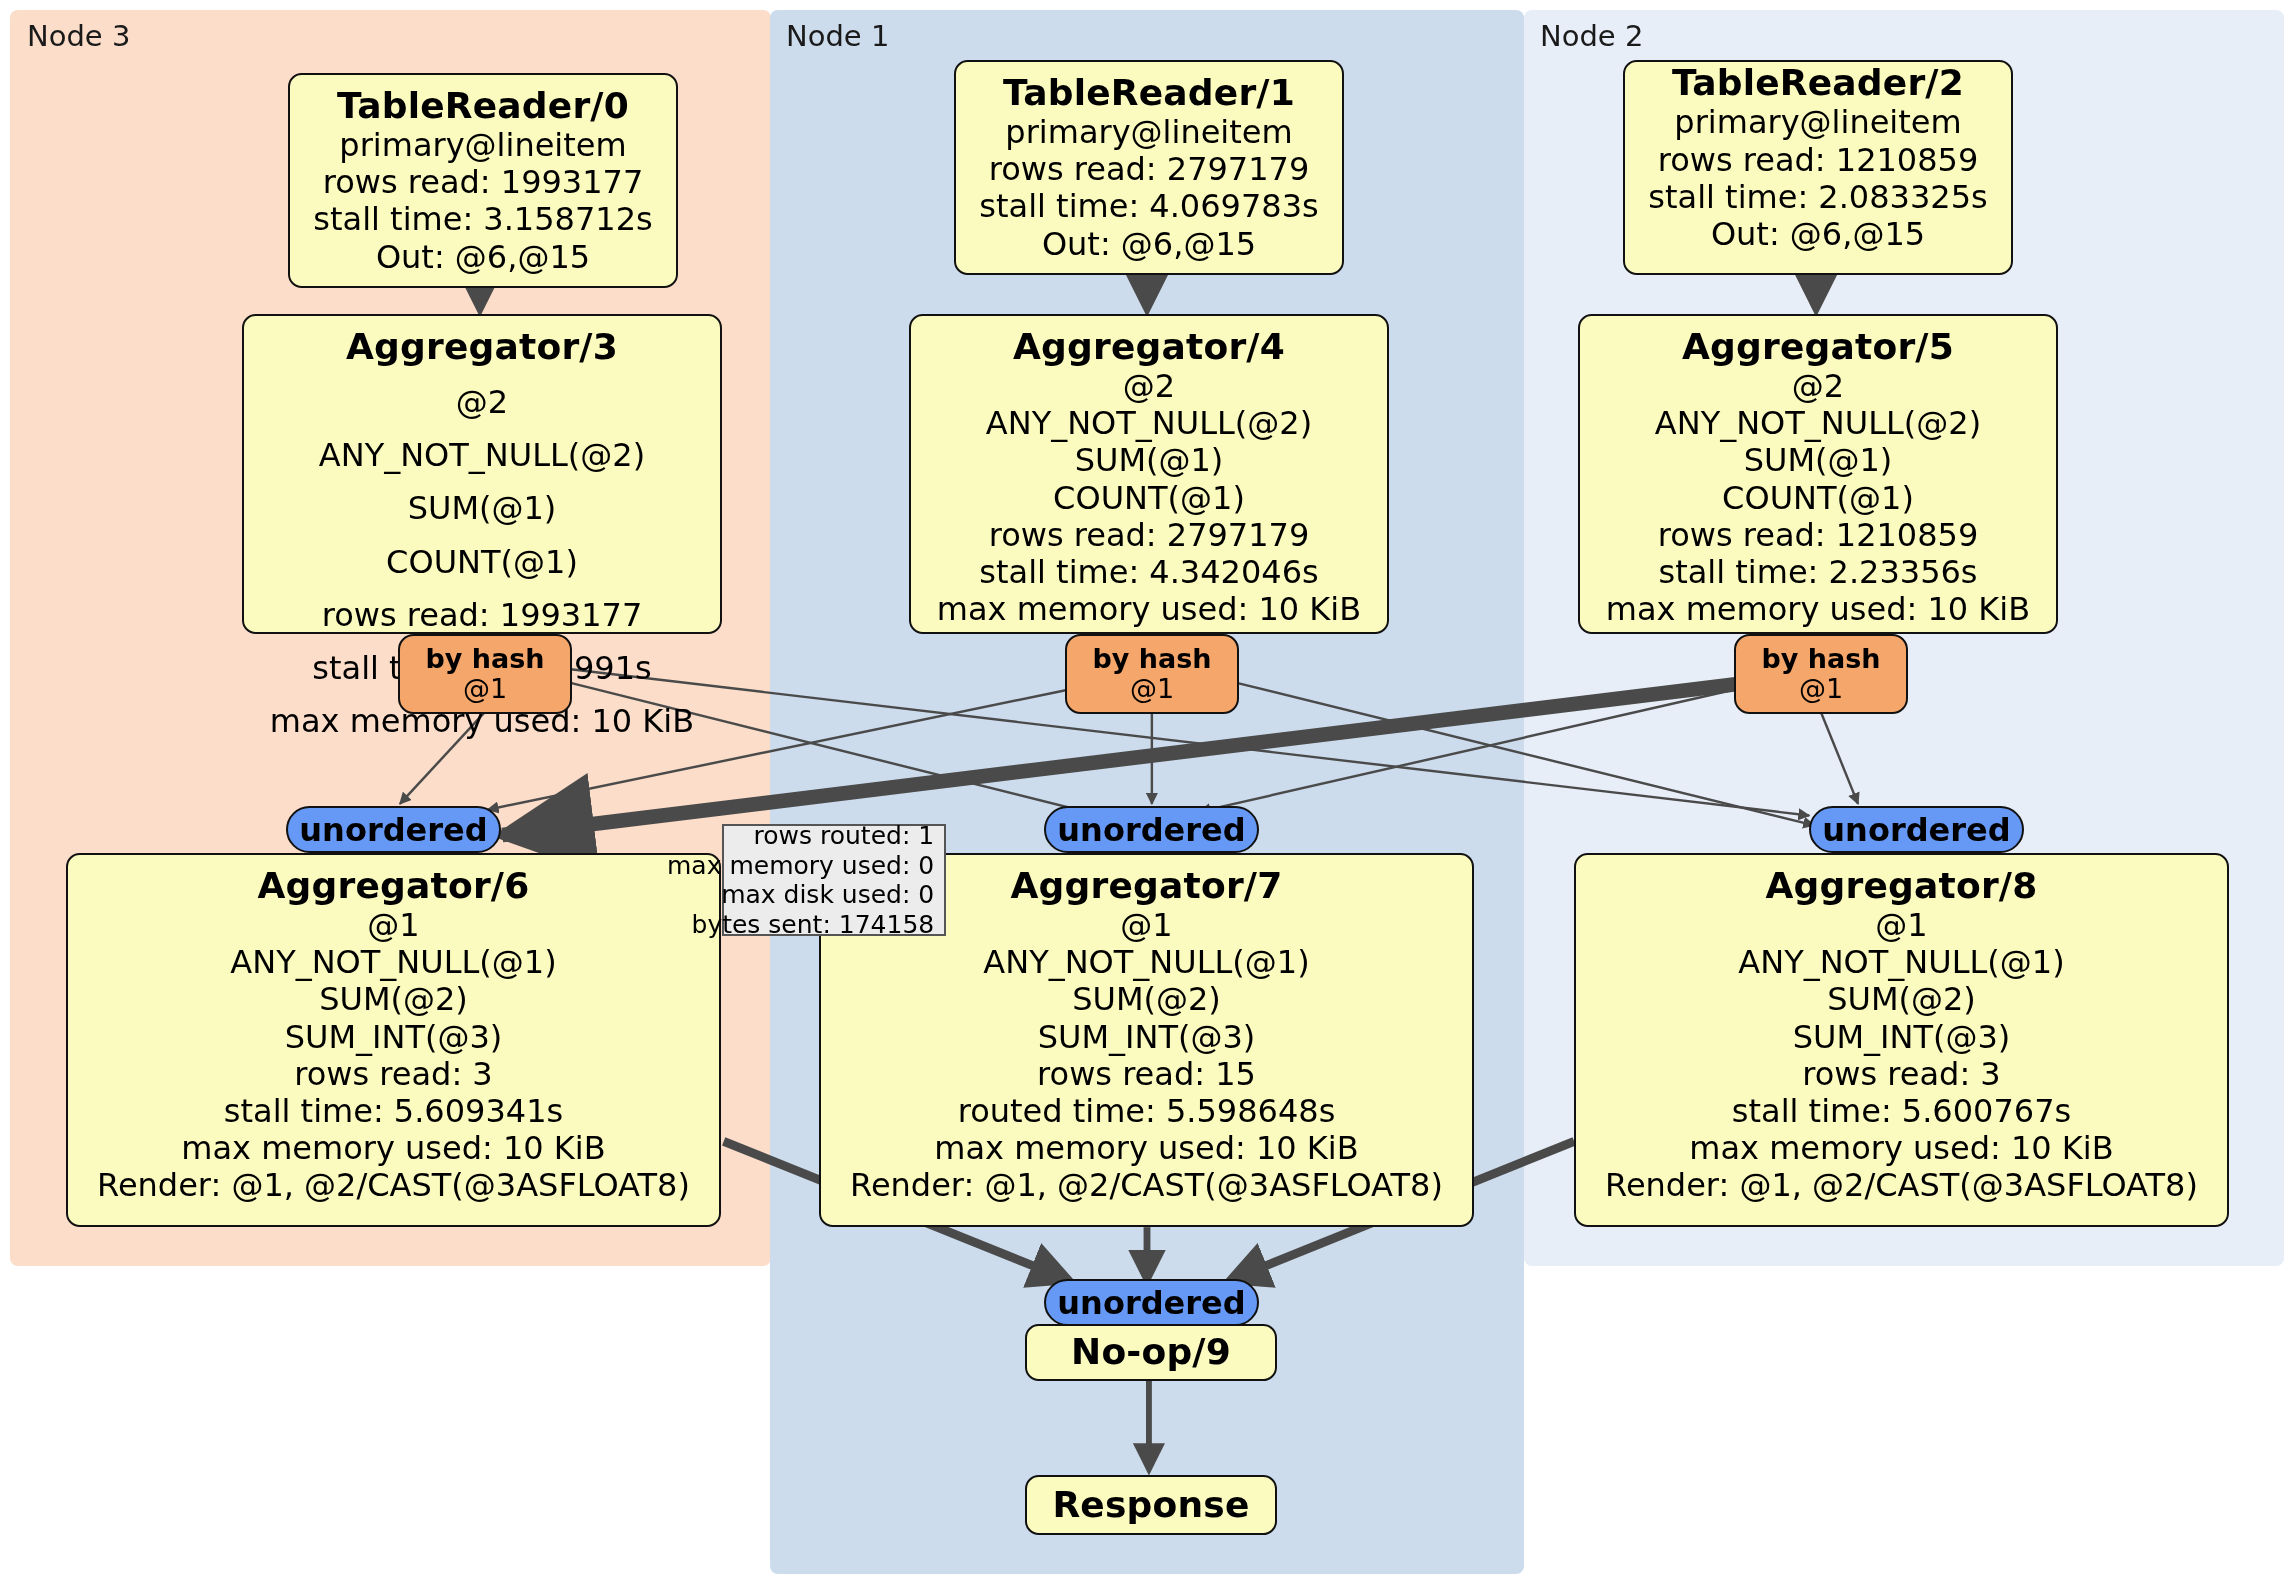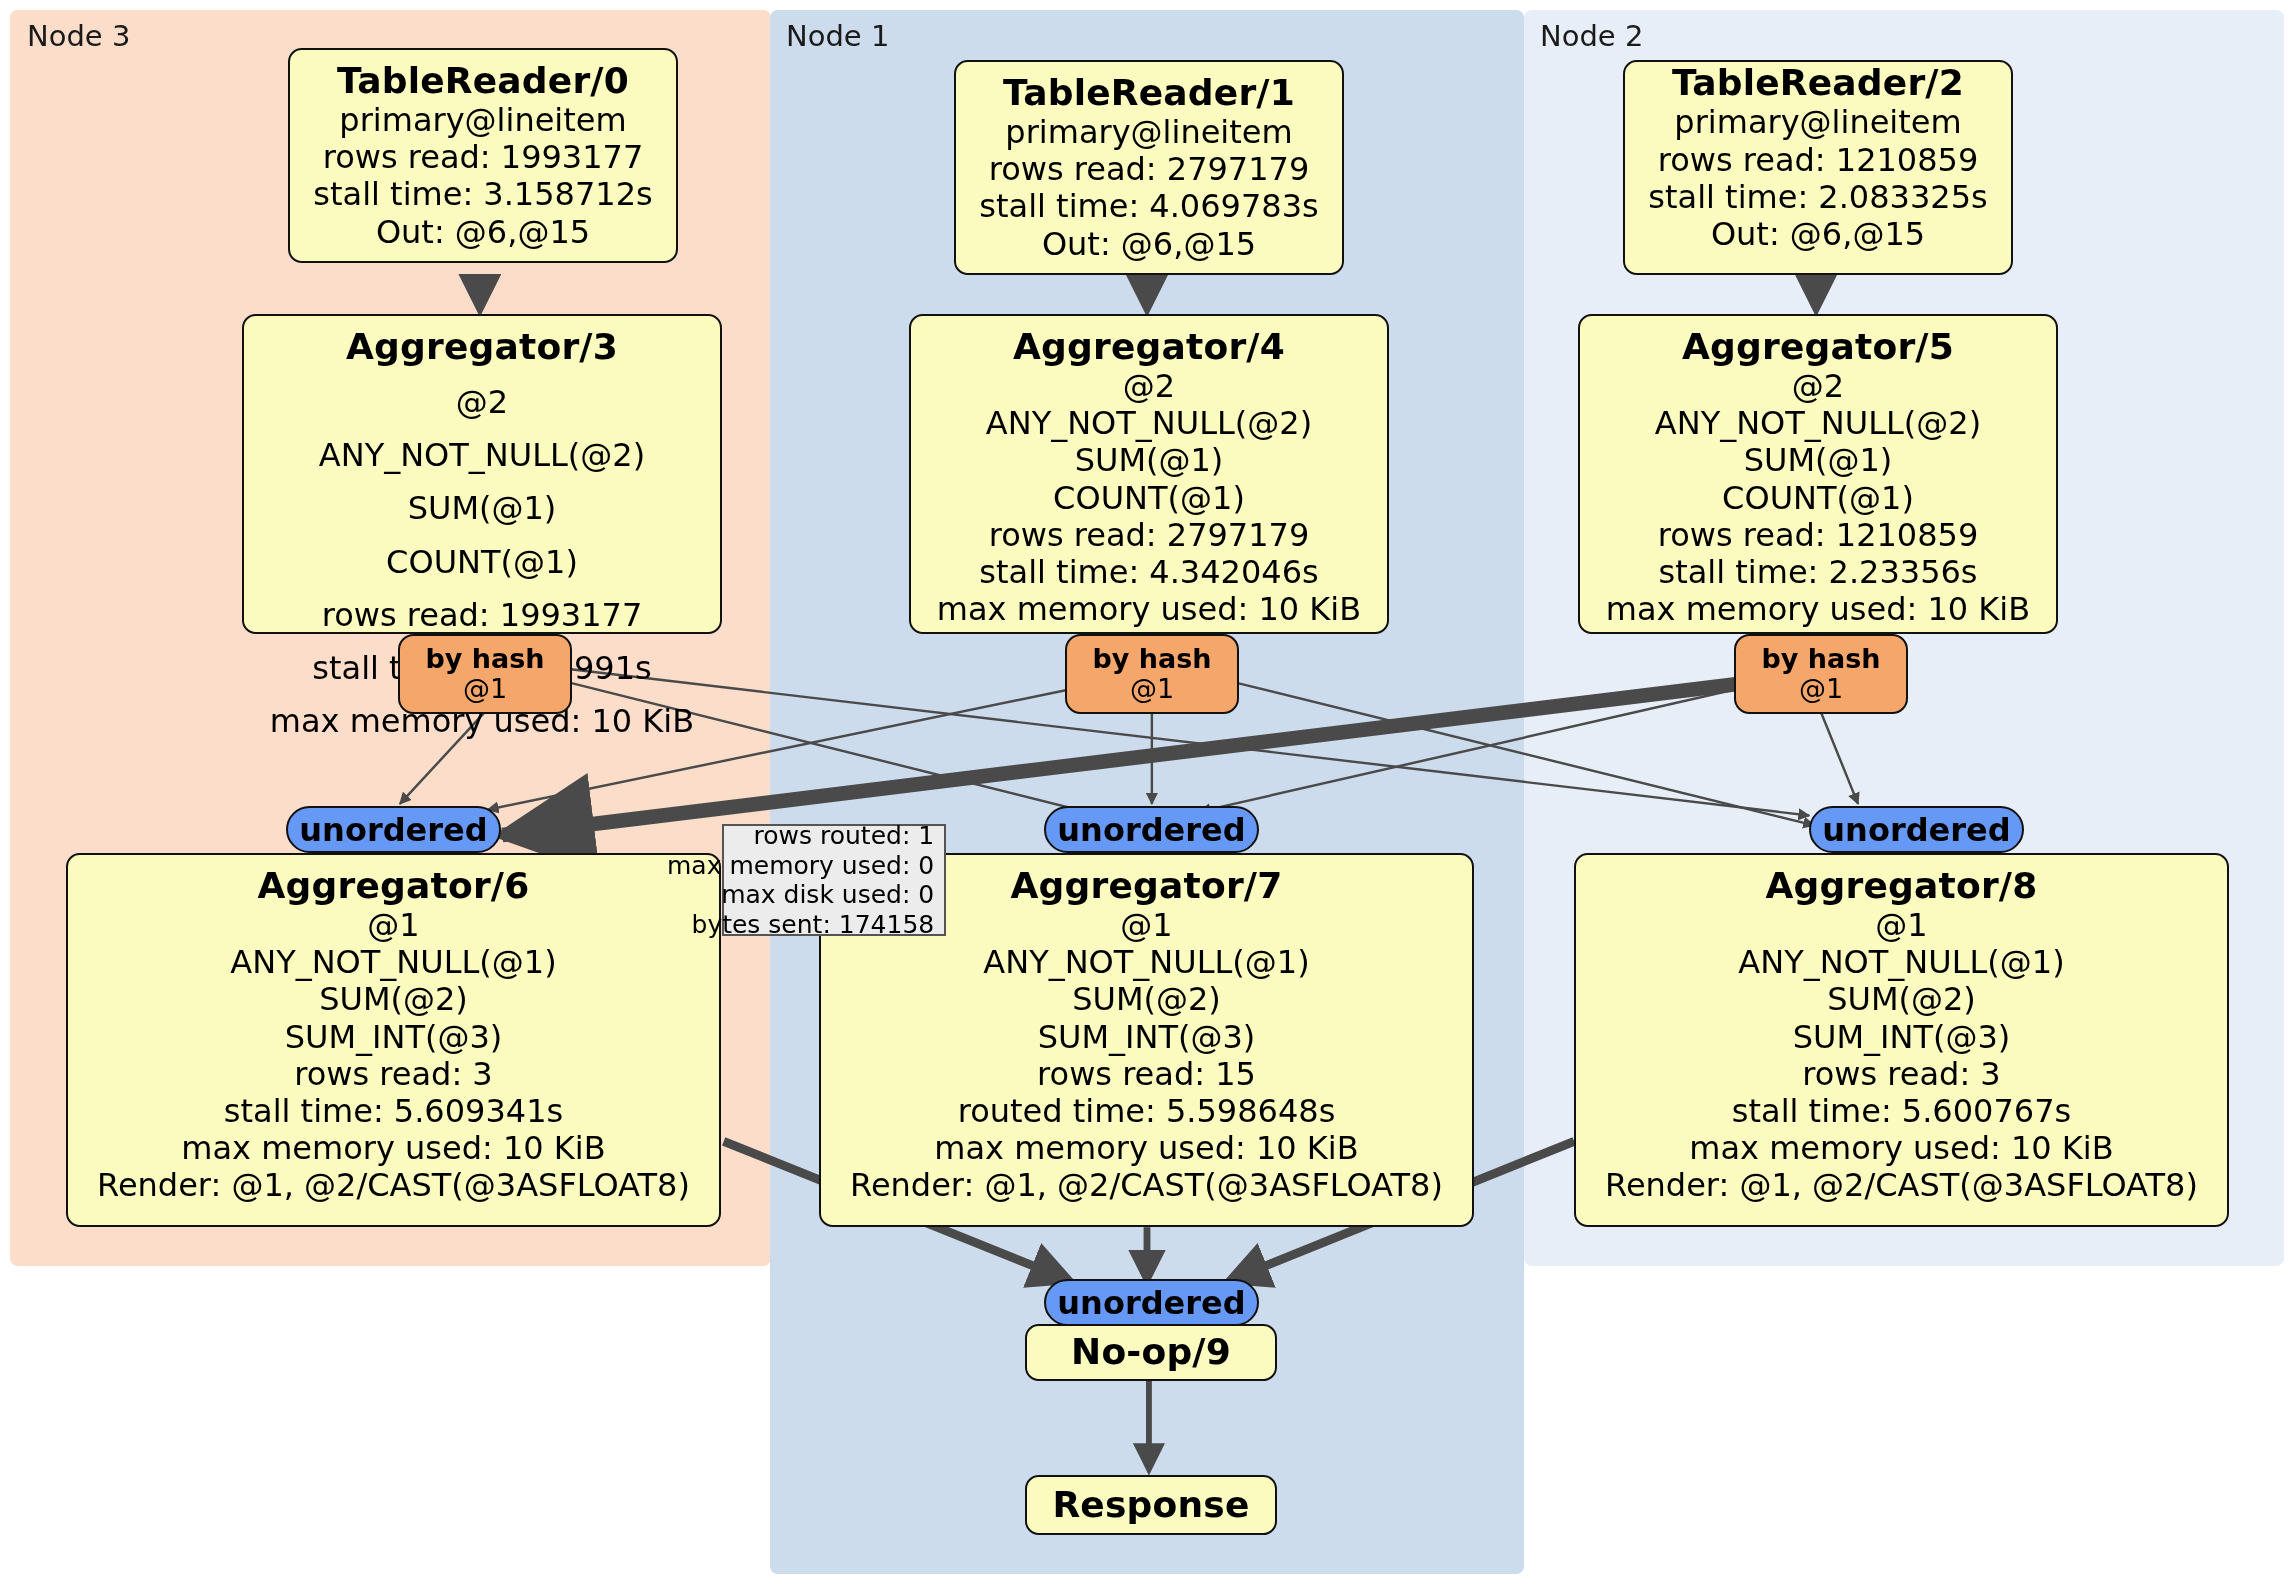--- a/index.html
+++ b/index.html
@@ -74,21 +74,21 @@
 
     <line x1="1790" y1="700" x2="515" y2="856" stroke="#4a4a4a" stroke-width="15" marker-end="url(#ah)"></line>
 
     <line x1="742" y1="1170" x2="1095" y2="1312" stroke="#4a4a4a" stroke-width="9" marker-end="url(#ahb)"></line>
     <line x1="1176" y1="1258" x2="1176" y2="1312" stroke="#4a4a4a" stroke-width="7" marker-end="url(#ahb)"></line>
     <line x1="1614" y1="1170" x2="1262" y2="1312" stroke="#4a4a4a" stroke-width="9" marker-end="url(#ahb)"></line>
 
     <line x1="1178" y1="1402" x2="1178" y2="1506" stroke="#4a4a4a" stroke-width="6" marker-end="url(#ahb)"></line>
   </svg>
 
-  <div class="gnode" style="left:288px;top:48px;width:390px;height:215px;padding-top:9.8px;">
+  <div class="gnode" style="left:288px;top:73px;width:390px;height:215px;padding-top:9.8px;">
     <div class="ttl">TableReader/0</div>
     <div class="ln">primary@lineitem</div>
     <div class="ln">rows read: 1993177</div>
     <div class="ln">stall time: 3.158712s</div>
     <div class="ln">Out: @6,@15</div>
   </div>
 
   <div class="gnode" style="left:954px;top:60px;width:390px;height:215px;padding-top:9.8px;">
     <div class="ttl">TableReader/1</div>
     <div class="ln">primary@lineitem</div>

